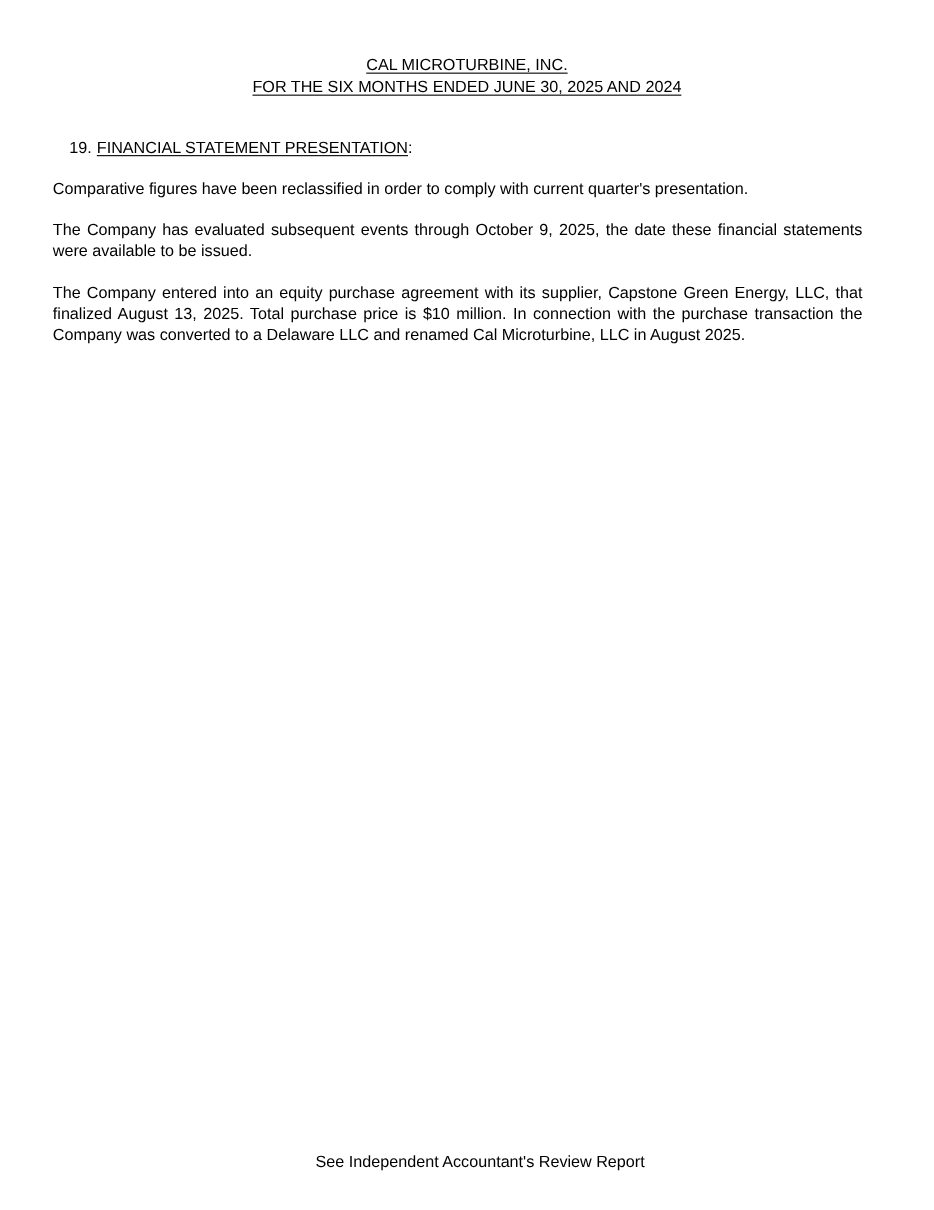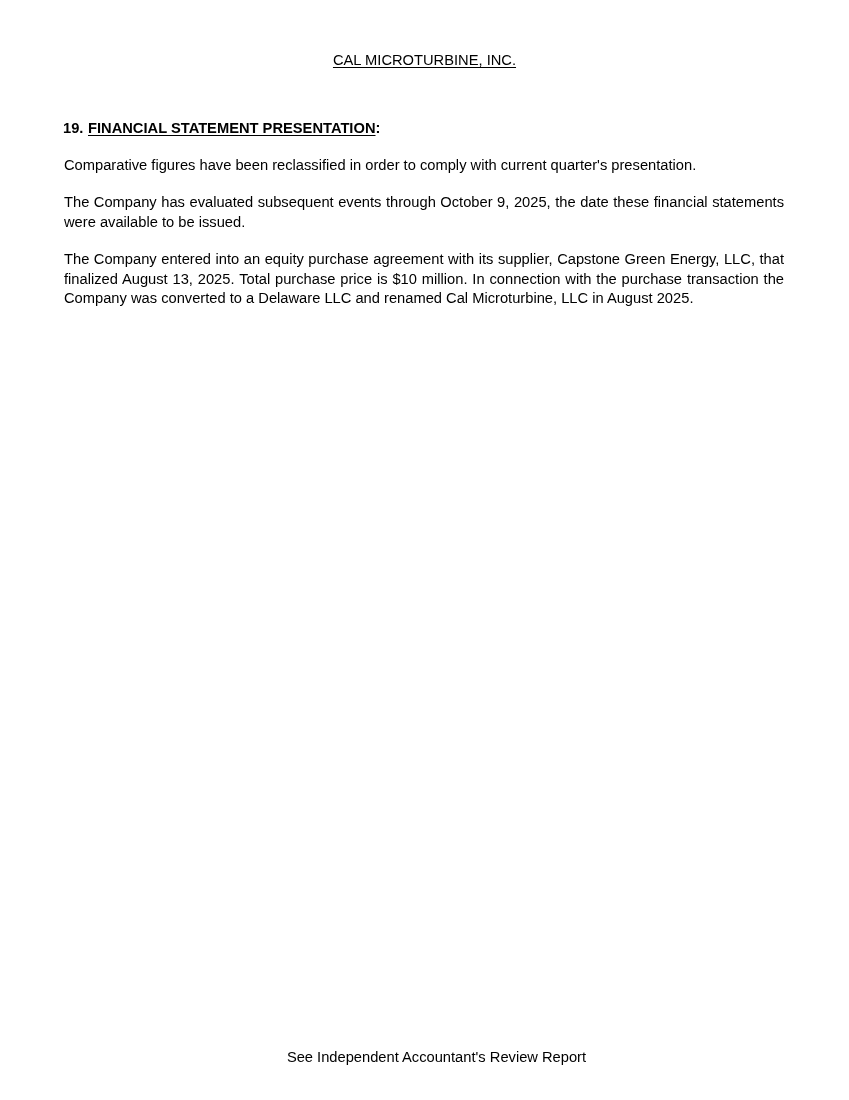--- a/index.html
+++ b/index.html
@@ -21,57 +21,57 @@
   .doc-header {
     padding-top: 51px;
     text-align: center;
     line-height: 19.5px;
   }
   .doc-header .hline {
     text-decoration: underline;
     text-underline-offset: 2px;
   }
   .sec-heading {
-    margin: 48px 65px 0 63px;
+    margin: 36px 65px 0 63px;
     white-space: nowrap;
-    font-weight: bold;
   }
   .sec-heading.tight {
     margin-top: 18px;
   }
   .sec-num {
     display: inline-block;
     width: 25px;
   }
   .u {
     text-decoration: underline;
     text-underline-offset: 2px;
   }
   .body-par {
-    margin: 18px 65px 0 64px;
+    margin: 18px 65px 0 48px;
     text-align: justify;
   }
   .body-par.single {
     text-align: left;
   }
   .doc-footer {
     position: absolute;
     top: 1048px;
     left: 12px;
     width: 100%;
     text-align: center;
   }
 </style>
 </head>
 <body>
 
 <div class="page">
 
   <div class="doc-header">
     <div class="hline">CAL MICROTURBINE, INC.</div>
+    <div class="hline">FOR THE SIX MONTHS ENDED JUNE 30, 2025 AND 2024</div>
   </div>
 
   <div class="section">
     <div class="sec-heading">
       <span class="sec-num">19.</span><span class="u">FINANCIAL STATEMENT PRESENTATION</span><span>:</span>
     </div>
     <p class="body-par single">Comparative figures have been reclassified in order to comply with current quarter's presentation.</p>
   </div>
 
   <div class="section">

